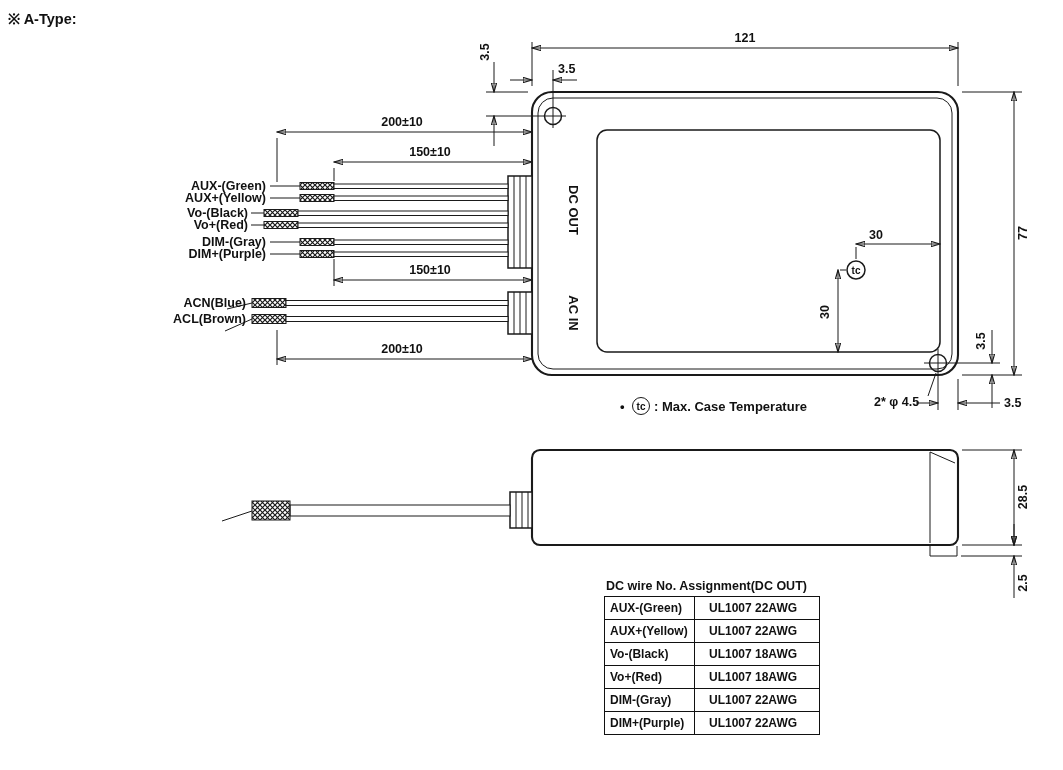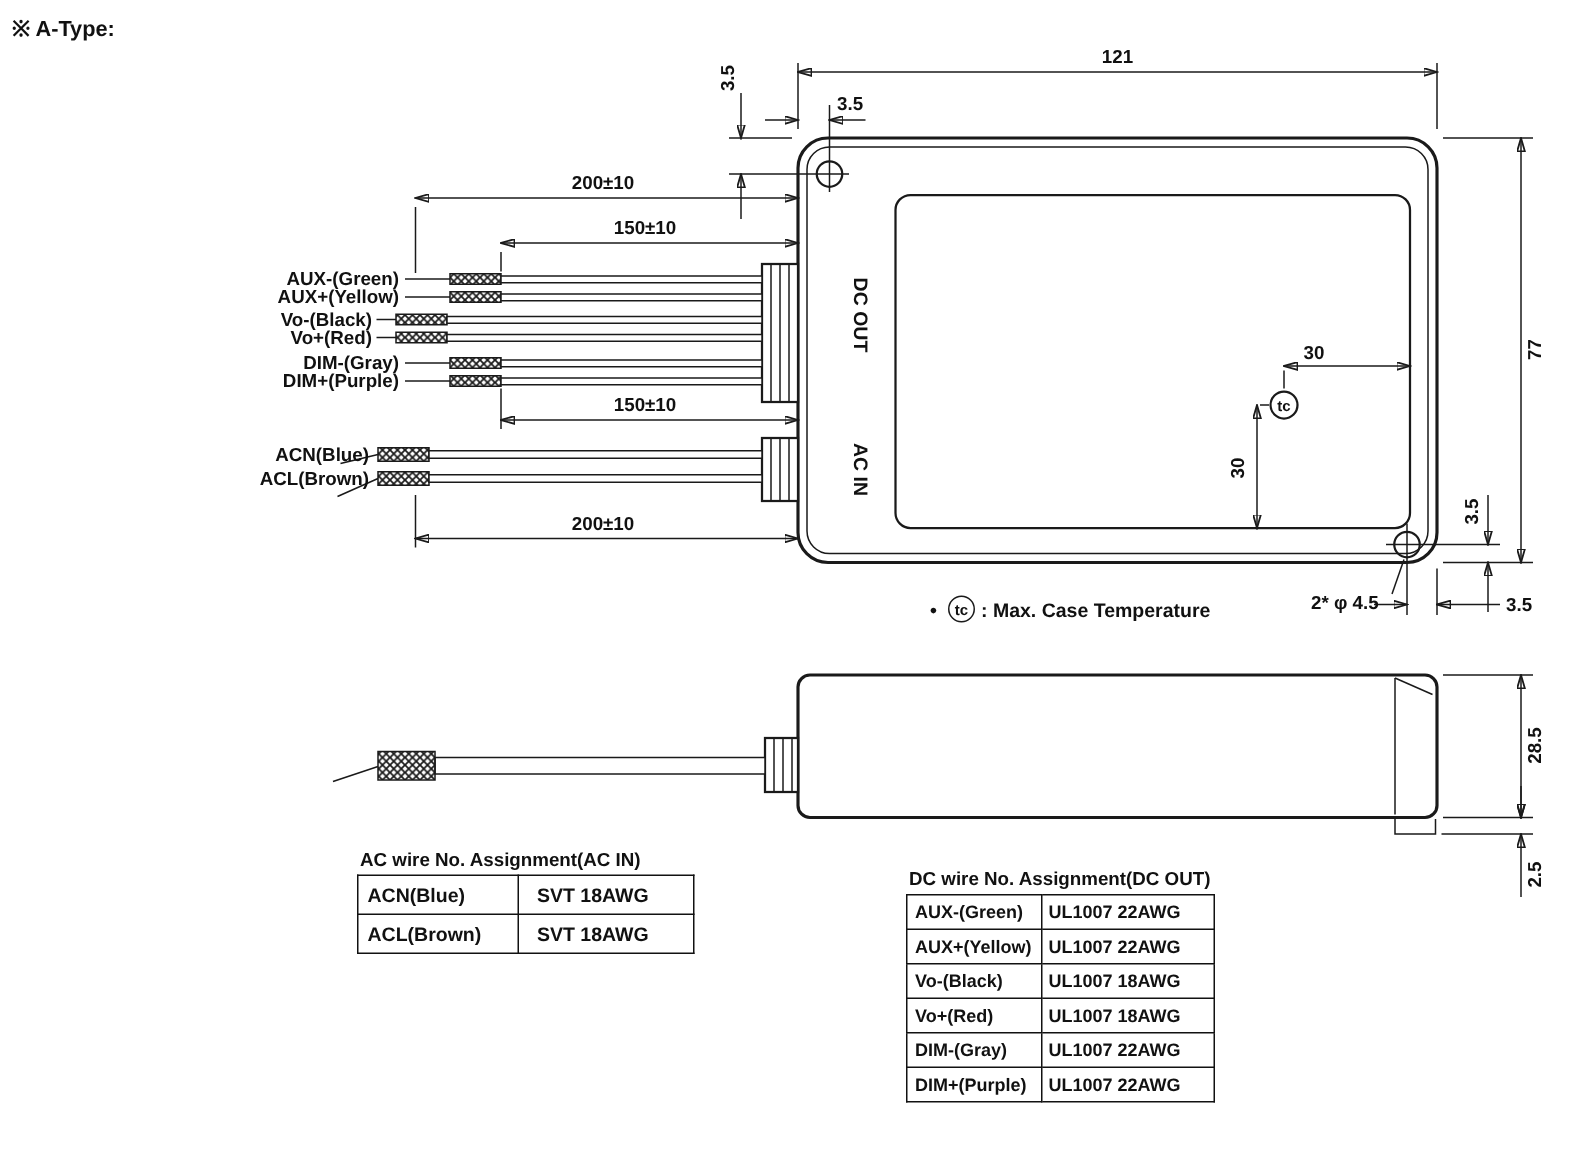--- a/index.html
+++ b/index.html
@@ -20,21 +20,21 @@
   .tbl-title{font-weight:700;font-size:12.5px;margin:0 0 3px 2px;}
   .tbl table{border-collapse:collapse;}
   .tbl td{border:1.6px solid #111;font-weight:700;vertical-align:middle;}
   #ac-table{left:238px;top:566px;}
   #ac-table td{font-size:13px;height:25px;padding:0 4px 0 6px;}
   #ac-table .c1{width:96px}
   #ac-table .c2{width:100px;padding-left:12px}
   #dc-table{left:604px;top:579px;}
   #dc-table td{font-size:12px;height:22px;padding:0 4px 0 5px;}
   #dc-table .c1{width:80px}
-  #dc-table .c2{width:106px;padding-left:4px}
+  #dc-table .c2{width:106px;padding-left:14px}
 </style>
 </head>
 <body>
 
 <div class="stage">
 
   <div id="main-title">※ A-Type:</div>
 
   <svg id="dwg" width="1063" height="770" viewBox="0 0 1063 770">
     <defs>
@@ -236,35 +236,20 @@
       </g>
       <g>
         <line x1="961" y1="556" x2="1022" y2="556" class="swd"></line>
         <line x1="1014" y1="524" x2="1014" y2="545" class="swd" marker-end="url(#arr)"></line>
         <line x1="1014" y1="598" x2="1014" y2="556" class="swd" marker-end="url(#arr)"></line>
         <text class="t12 mid" x="1027" y="583" transform="rotate(-90 1027 583)">2.5</text>
       </g>
     </g>
   </svg>
 
-  <div class="tbl" id="ac-table">
-    <div class="tbl-title">AC wire No. Assignment(AC IN)</div>
-    <table>
-      <tbody>
-          <tr>
-        <td class="c1">ACN(Blue)</td>
-        <td class="c2">SVT 18AWG</td>
-      </tr>
-      <tr>
-        <td class="c1">ACL(Brown)</td>
-        <td class="c2">SVT 18AWG</td>
-      </tr>
-    </tbody>
-      </table>
-  </div>
 
   <div class="tbl" id="dc-table">
     <div class="tbl-title">DC wire No. Assignment(DC OUT)</div>
     <table>
       <tbody>
           <tr>
         <td class="c1">AUX-(Green)</td>
         <td class="c2">UL1007 22AWG</td>
       </tr>
       <tr>

